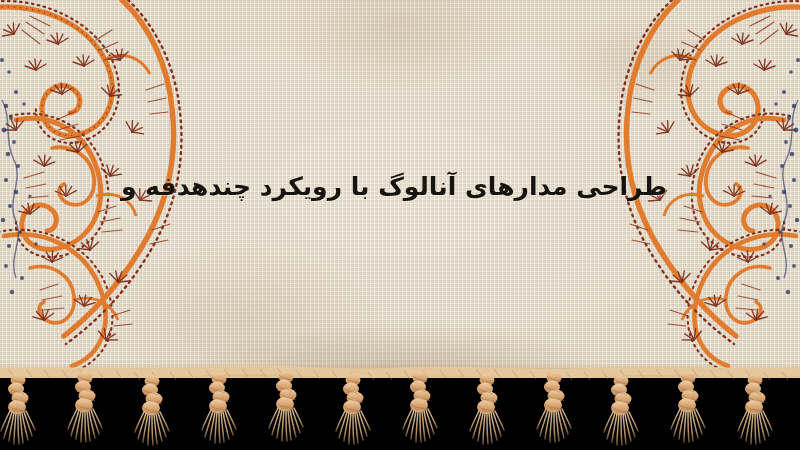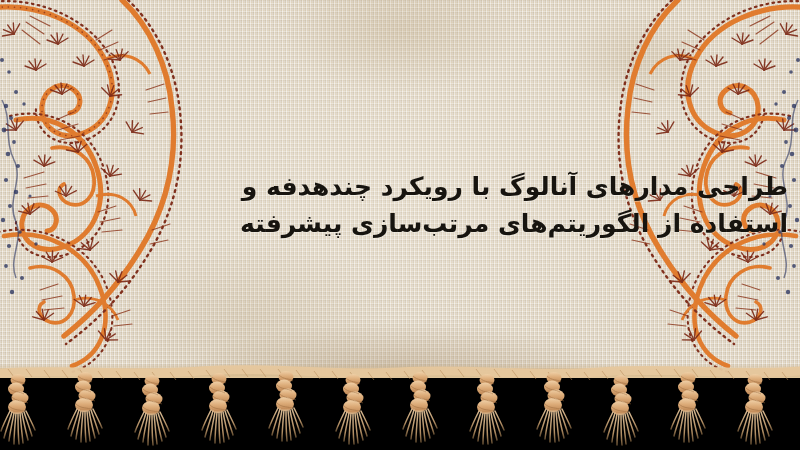--- a/index.html
+++ b/index.html
@@ -61,21 +61,21 @@
 
   
   .orn{position:absolute;top:0;width:240px;height:378px;pointer-events:none;}
   .orn.left{left:0;}
   .orn.right{right:0;transform:scaleX(-1);}
   .orn svg{display:block;width:100%;height:100%;}
 
   
   .titleBlock{
     position:absolute;left:0;right:12px;top:168px;
-    text-align:right;
+    text-align:center;
     z-index:6;
   }
   .tline{
     display:block;
     color:#17140f;
     font-size:25px;
     line-height:37px;
     font-weight:700;
     letter-spacing:0px;
     text-shadow:0 1px 0 rgba(255,252,245,.38);
@@ -548,21 +548,20 @@
           <circle cx="9" cy="72" r="1.8"></circle>
       </g>
       <g stroke="#2b3560" stroke-width="1.5" fill="none" opacity=".6">
         <path d="M2,100 C12,118 4,140 14,160 C24,180 6,200 16,222 C24,240 8,258 16,278"></path>
       </g>
     </svg>
   </div>
 
   <div class="titleBlock">
     <span class="tline">طراحی مدارهای آنالوگ با رویکرد چندهدفه و</span>
-    <span class="tline">استفاده از الگوریتم‌های مرتب‌سازی پیشرفته</span>
   </div>
 
   <div class="fringeArea">
     <svg viewBox="0 0 800 90" aria-hidden="true">
       <defs>
         <linearGradient id="cordG" x1="0" y1="0" x2="0" y2="1">
           <stop offset="0%" stop-color="#efcfa6"></stop>
           <stop offset="45%" stop-color="#dcab78"></stop>
           <stop offset="100%" stop-color="#b9814f"></stop>
         </linearGradient>

